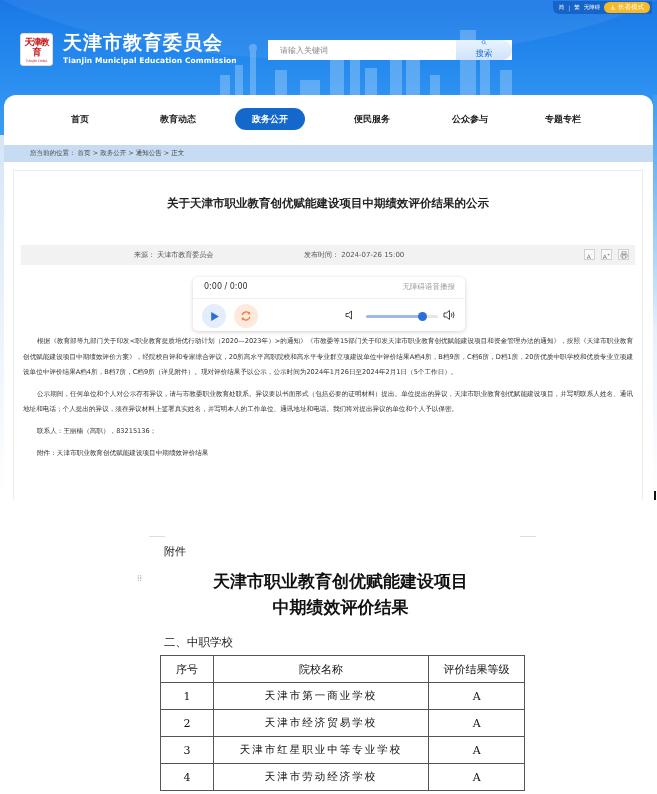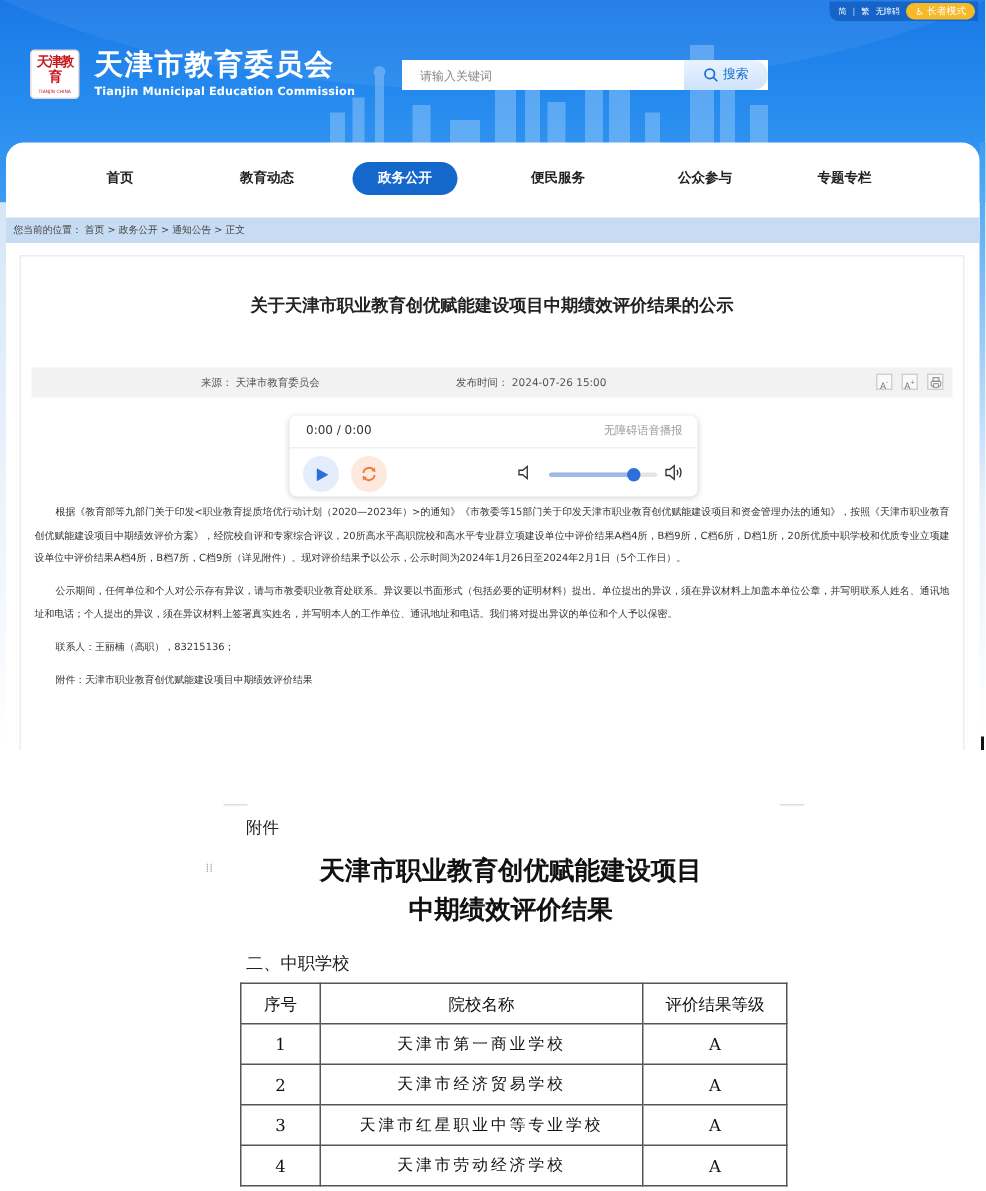--- a/index.html
+++ b/index.html
@@ -40,21 +40,21 @@
     background: #fff; border-radius: 0; display: flex; align-items: center; overflow: hidden;
   }
   .search-input {
     flex: 1; height: 100%; border: none; outline: none; background: transparent;
     padding-left: 12px; font-size: 8px; color: #999; font-family: "DejaVu Sans", sans-serif;
   }
   .search-input::placeholder { color: #888; }
   .search-btn {
     width: 56px; height: 100%; background: linear-gradient(180deg,#e9f3ff,#cfe3fb);
     border: none; border-radius: 0 10px 10px 0; display: flex; align-items: center; justify-content: center;
-    gap: 3px; color: #1a6fd0; font-size: 8.5px; font-family: "DejaVu Sans", sans-serif;
+    gap: 3px; color: #1a6fd0; font-size: 8.5px; font-family: "DejaVu Sans", sans-serif; flex-direction: column;
   }
   .search-btn svg { width: 10px; height: 10px; }
   .topbar {
     position: absolute; right: 5px; top: 1px; height: 13px; padding: 0 2px 0 6px;
     background: #1664c8; border-radius: 0 0 0 6px; display: flex; align-items: center; gap: 4px;
     font-size: 5.5px; color: #fff;
   }
   .topbar .sep { opacity: 0.7; }
   .elder-btn {
     background: #f6b928; color: #fff; border-radius: 6px; padding: 1px 6px; font-size: 6.5px;
@@ -68,21 +68,21 @@
   .nav {
     position: absolute; left: 0; top: 0; width: 100%; height: 50px; display: flex; align-items: center;
   }
   .nav-item {
     position: absolute; top: 13px; height: 22px; line-height: 22px; font-size: 9px; font-weight: bold; color: #222;
     text-align: center; border-radius: 11px;
   }
   .nav-item.active { background: #1468cc; color: #fff; }
   .breadcrumb-bar {
     position: absolute; left: 4px; top: 145px; width: 649px; height: 17px;
-    background: #c7dcf2; font-size: 6.5px; color: #444; line-height: 17px; padding-left: 5px;
+    background: #c7dcf2; font-size: 6.5px; color: #444; line-height: 17px; padding-left: 26px;
   }
   .page-border-left { position: absolute; left: 0; top: 135px; width: 4px; height: 365px; background: linear-gradient(180deg,#d6e6f7,#fff); }
   .page-border-right { position: absolute; right: 0; top: 95px; width: 4px; height: 400px; background: linear-gradient(180deg,#3c9cf3,#e8f1fb 60%,#fff); }
 
   .content-card {
     position: absolute; left: 13px; top: 170px; width: 630px; height: 330px;
     background: #fff; border: 1px solid #ececec; border-bottom: none;
   }
   .article-title {
     position: absolute; left: 0; top: 25px; width: 100%; text-align: center;
@@ -284,21 +284,21 @@
     </div>
     <svg class="vol-high" viewBox="0 0 13 12">
         <polygon points="1,4 3.5,4 6.5,1.5 6.5,10.5 3.5,8 1,8" fill="none" stroke="#333" stroke-width="0.9"></polygon>
         <path d="M8.3 4.2 Q9.5 6 8.3 7.8" fill="none" stroke="#333" stroke-width="0.9"></path>
         <path d="M10 2.8 Q12 6 10 9.2" fill="none" stroke="#333" stroke-width="0.9"></path>
       </svg>
   </div>
 
   <div class="body-text">
     <p class="para">根据《教育部等九部门关于印发&lt;职业教育提质培优行动计划（2020—2023年）&gt;的通知》《市教委等15部门关于印发天津市职业教育创优赋能建设项目和资金管理办法的通知》，按照《天津市职业教育创优赋能建设项目中期绩效评价方案》，经院校自评和专家综合评议，20所高水平高职院校和高水平专业群立项建设单位中评价结果A档4所，B档9所，C档6所，D档1所，20所优质中职学校和优质专业立项建设单位中评价结果A档4所，B档7所，C档9所（详见附件）。现对评价结果予以公示，公示时间为2024年1月26日至2024年2月1日（5个工作日）。</p>
-    <p class="para">公示期间，任何单位和个人对公示存有异议，请与市教委职业教育处联系。异议要以书面形式（包括必要的证明材料）提出。单位提出的异议，须在异议材料上加盖本单位公章，并写明联系人姓名、通讯地址和电话；个人提出的异议，须在异议材料上签署真实姓名，并写明本人的工作单位、通讯地址和电话。我们将对提出异议的单位和个人予以保密。</p>
+    <p class="para">公示期间，任何单位和个人对公示存有异议，请与市教委职业教育处联系。异议要以书面形式（包括必要的证明材料）提出。单位提出的异议，天津市职业教育创优赋能建设项目，并写明联系人姓名、通讯地址和电话；个人提出的异议，须在异议材料上签署真实姓名，并写明本人的工作单位、通讯地址和电话。我们将对提出异议的单位和个人予以保密。</p>
     <p class="para plain">联系人：王丽楠（高职），83215136；</p>
     <p class="para plain">附件：天津市职业教育创优赋能建设项目中期绩效评价结果</p>
   </div>
 
   <div class="cursor-line"></div>
 </div>
 
 <div class="doc">
   <div class="corner-mark" style="left:137px"></div>
   <div class="corner-mark" style="left:508px"></div>

